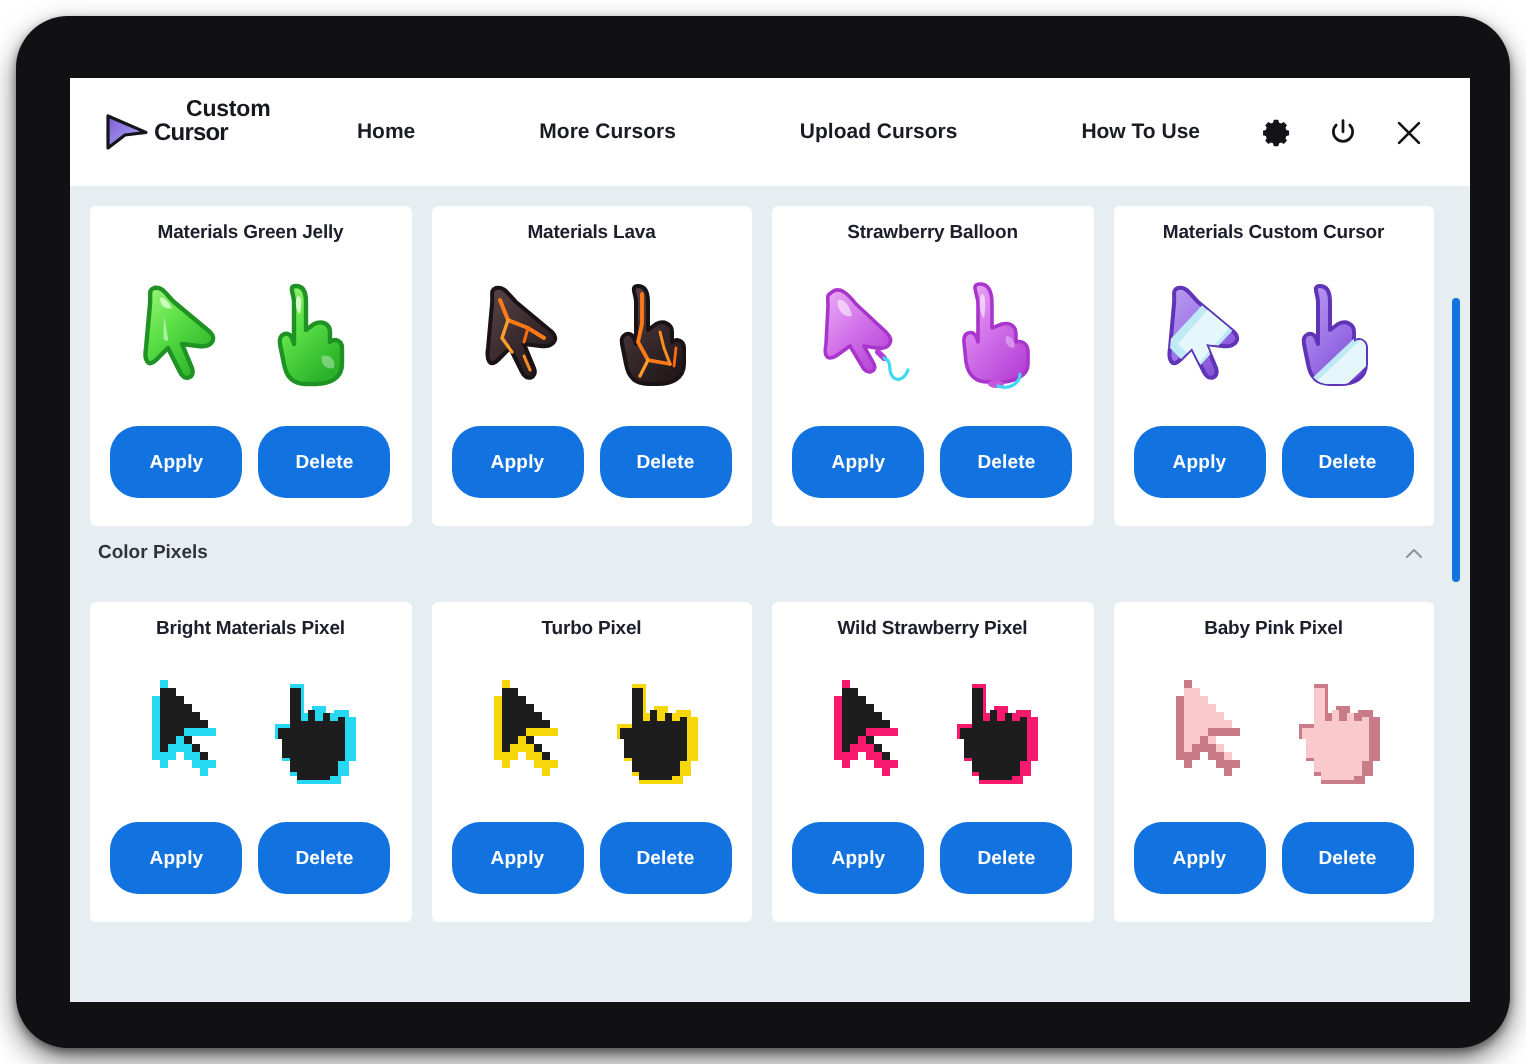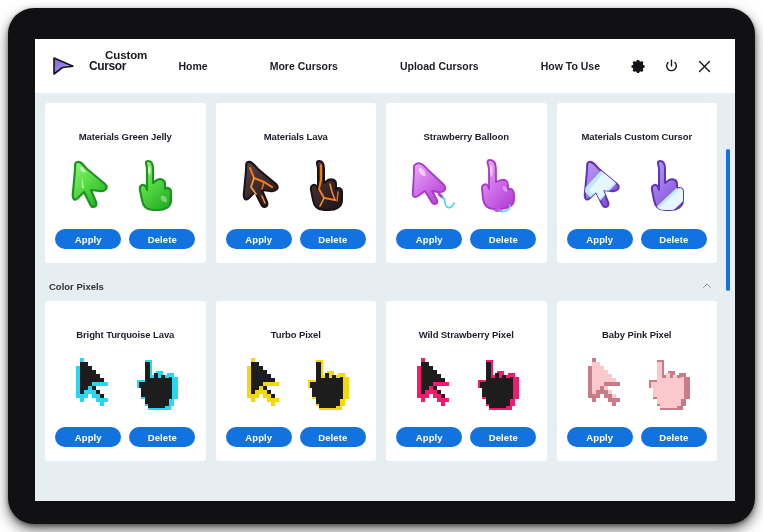--- a/index.html
+++ b/index.html
@@ -35,21 +35,21 @@
   
   #app-header {
     position: relative;
     height: 54px;
     background: #ffffff;
     display: flex;
     align-items: center;
     padding: 0 22px 0 16px;
   }
 
-  .logo-wrap { display: flex; align-items: center; gap: 12px; }
+  .logo-wrap { display: flex; align-items: center; gap: 0; }
   .logo-mark { width: 26px; height: 26px; flex: none; }
   .logo-text {
     position: relative;
     line-height: 1;
     color: #17171f;
   }
   .logo-small {
     position: absolute;
     left: 16px; top: -10px;
     font-size: 11.5px;
@@ -94,21 +94,21 @@
   .card-grid {
     display: grid;
     grid-template-columns: repeat(4, 1fr);
     gap: 10px;
     padding: 10px 18px 0 10px;
   }
 
   .cursor-card {
     background: #ffffff;
     border-radius: 3px;
-    padding: 28px 8px 14px;
+    padding: 8px 8px 14px;
     display: flex;
     flex-direction: column;
     align-items: center;
     min-height: 160px;
   }
   .card-title {
     font-size: 9.5px;
     font-weight: 700;
     color: #1d1d2b;
     text-align: center;
@@ -129,28 +129,28 @@
   .btn {
     border: none;
     border-radius: 14px;
     background: #1273e0;
     color: #ffffff;
     font-family: "Liberation Sans", sans-serif;
     font-size: 9.5px;
     font-weight: 700;
     letter-spacing: 0.1px;
     width: 66px;
-    height: 20px;
+    height: 36px;
     cursor: pointer;
   }
 
   
   .section-header {
     display: flex;
-    align-items: center;
+    align-items: flex-start;
     justify-content: space-between;
     padding: 0 22px 0 14px;
     height: 30px;
     margin-top: 8px;
   }
   .section-title {
     font-size: 9.5px;
     font-weight: 700;
     color: #31313d;
   }
@@ -381,21 +381,21 @@
       <div class="section-header">
         <span class="section-title">Color Pixels</span>
         <svg class="chevron" viewBox="0 0 24 24">
           <path d="M5 15 L12 8 L19 15" fill="none" stroke="#8a949a" stroke-width="2" stroke-linecap="round" stroke-linejoin="round"></path>
         </svg>
       </div>
 
       <div class="card-grid" style="padding-top:0;">
 
         <div class="cursor-card">
-          <div class="card-title">Bright Turquoise Lava</div>
+          <div class="card-title">Bright Materials Pixel</div>
           <div class="cursor-preview">
             <svg width="48" height="58" viewBox="0 0 24 29" shape-rendering="crispEdges">
               <path d="M4 2 h2 v2 h2 v2 h2 v2 h2 v2 h2 v2 h2 v2 h2 v2 h-6 v2 h2 v2 h2 v2 h2 v2 h-2 v2 h-2 v-2 h-2 v-2 h-2 v-2 h-2 v2 h-2 v2 h-2 v-2 h-2 v-16 h2 v-2 z" fill="#27d8f2"></path>
               <path d="M6 4 h2 v2 h2 v2 h2 v2 h2 v2 h2 v2 h-6 v2 h2 v2 h2 v2 h2 v2 h-2 v-2 h-2 v-2 h-2 v-2 h-2 v2 h-2 v2 h-2 v-16 z" fill="#1d1d1d"></path>
             </svg>
             <svg width="48" height="58" viewBox="0 0 26 29" shape-rendering="crispEdges">
               <path d="M8 2 h4 v8 h2 v-2 h4 v2 h2 v-1 h4 v2 h2 v12 h-2 v4 h-2 v2 h-12 v-2 h-2 v-4 h-2 v-6 h-2 v-4 h4 v-9 z" fill="#27d8f2"></path>
               <path d="M9 3 h2 v9 h2 v-3 h2 v3 h2 v-2 h2 v2 h2 v-1 h2 v12 h-2 v4 h-2 v1 h-9 v-2 h-2 v-4 h-2 v-5 h-1 v-3 h3 v-11 z" fill="#1d1d1d"></path>
             </svg>
           </div>

